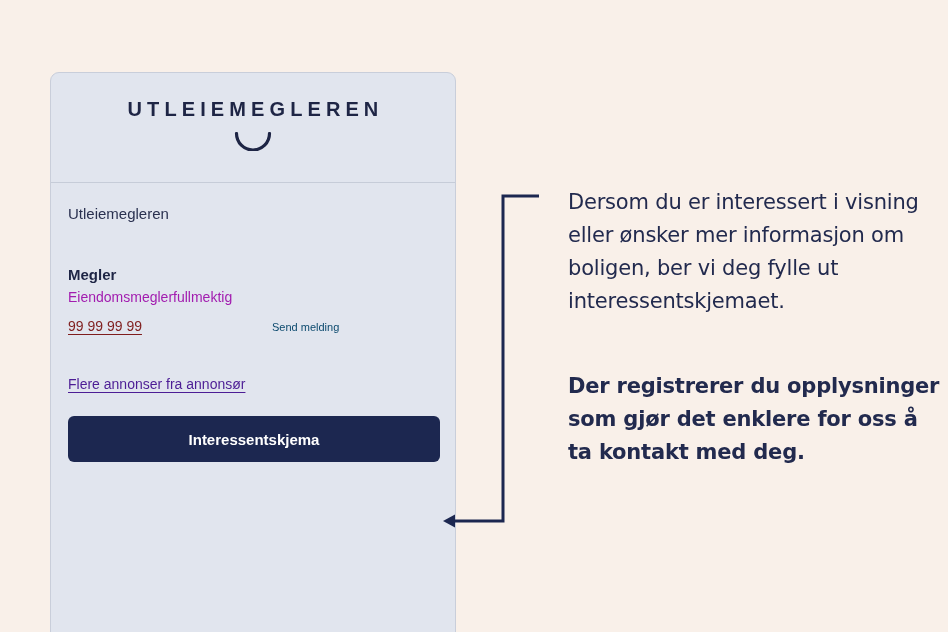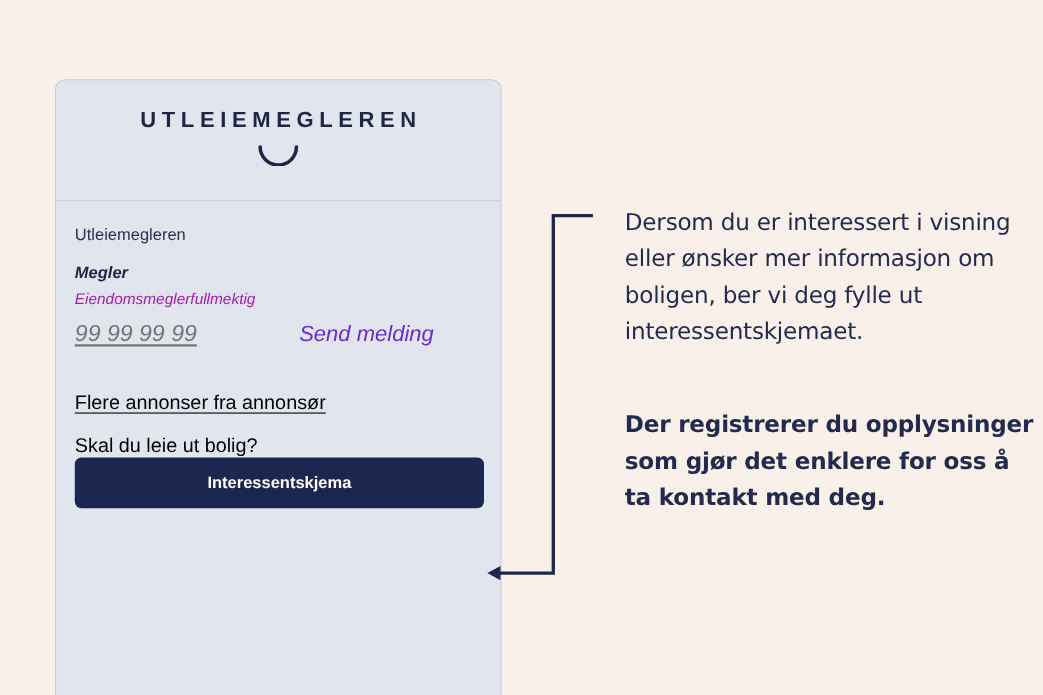--- a/index.html
+++ b/index.html
@@ -66,22 +66,21 @@
 
   .org-name {
     font-size: 15px;
     color: #2a3150;
     line-height: 18px;
     margin: 0;
     padding-top: 2px;
   }
 
   .agent-block {
-    margin-top: 16px;
-    font-style: italic;
+    margin-top: 42px;
   }
   .agent-role-title {
     font-size: 15px;
     font-weight: bold;
     color: #1e2545;
     line-height: 19px;
     margin: 0;
   }
   .agent-role-sub {
     font-size: 14px;
@@ -89,42 +88,42 @@
     line-height: 19px;
     margin: 4px 0 0 0;
   }
 
   .contact-row {
     margin-top: 11px;
     display: flex;
     align-items: baseline;
   }
   .phone-link {
-    font-size: 21px;
-    color: #737373;
+    font-size: 14px;
+    color: #7f1d1d;
     text-decoration: underline;
     text-underline-offset: 3px;
     cursor: pointer;
     width: 204px;
     display: inline-block;
   }
   .message-link {
-    font-size: 20px;
-    color: #6d28d9;
+    font-size: 11px;
+    color: #0c4a6e;
     text-decoration: none;
     cursor: pointer;
   }
 
   .link-list {
     margin-top: 41px;
   }
   .link-list .lnk {
     display: block;
-    font-size: 18px;
-    color: #000000;
+    font-size: 14px;
+    color: #4c1d95;
     line-height: 19px;
     cursor: pointer;
     text-decoration: none;
   }
   .link-list .lnk.underlined {
     text-decoration: underline;
     text-underline-offset: 3px;
   }
   .link-list .lnk + .lnk {
     margin-top: 20px;

